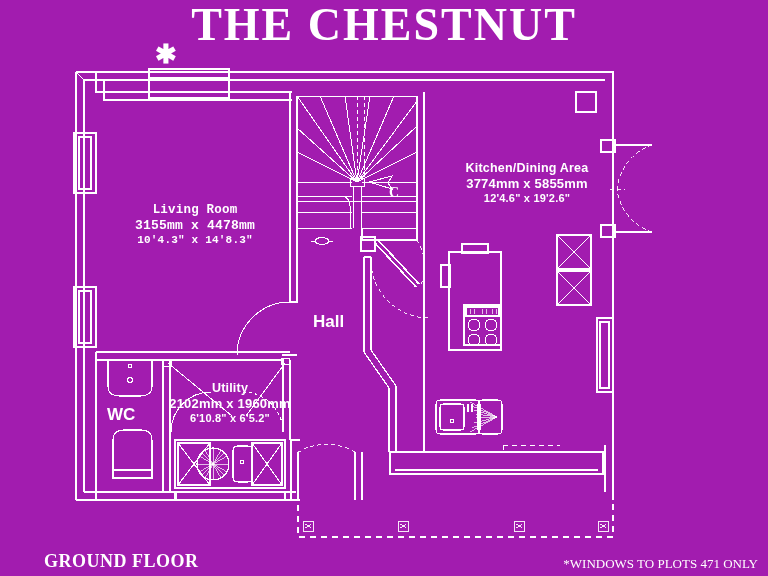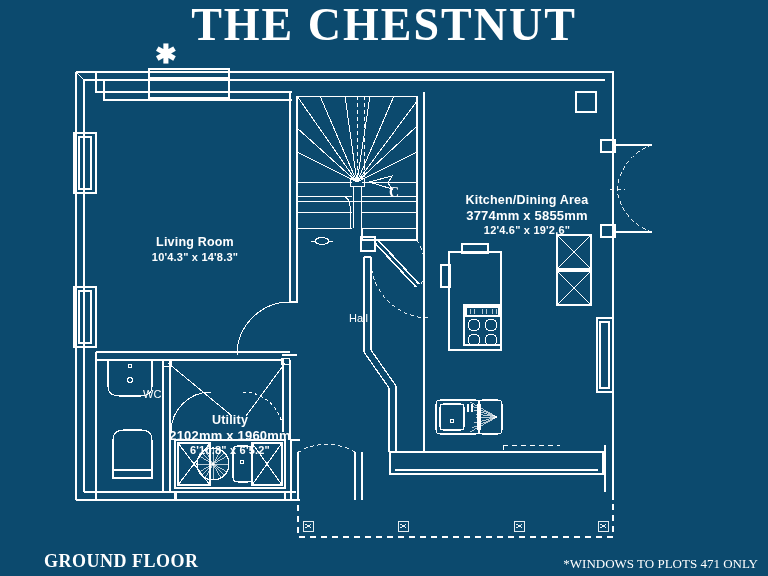--- a/index.html
+++ b/index.html
@@ -1,17 +1,17 @@
 <!DOCTYPE html>
 <html><head>
 <meta charset="utf-8">
 <style>
   html,body{margin:0;padding:0;background:#000;}
   body{width:768px;height:576px;overflow:hidden;font-family:"Liberation Sans",sans-serif;}
-  #page{position:relative;width:768px;height:576px;background:#0c4a6e;color:#fff;}
+  #page{position:relative;width:768px;height:576px;background:#a21caf;color:#fff;}
 
   #title{
     position:absolute;left:0;top:-2px;width:768px;text-align:center;
     font-family:"Liberation Serif",serif;font-size:46px;font-weight:700;
     letter-spacing:2px;color:#fff;line-height:54px;
   }
   #asterisk-top{
     position:absolute;left:155px;top:44px;font-family:"Liberation Serif",serif;
     font-size:26px;font-weight:700;color:#fff;line-height:22px;
   }
@@ -22,25 +22,25 @@
   #windows-note{
     position:absolute;right:10px;top:556px;font-family:"Liberation Serif",serif;
     font-size:13px;font-weight:400;letter-spacing:0px;color:#fff;white-space:nowrap;
   }
 
   
   #plan{position:absolute;left:0;top:0;width:768px;height:576px;}
   svg{display:block;}
 
   
-  .room-label{position:absolute;text-align:center;color:#fff;white-space:nowrap;margin-top:32px;}
+  .room-label{position:absolute;text-align:center;color:#fff;white-space:nowrap;}
   .room-name{font-size:12.5px;font-weight:700;line-height:15px;letter-spacing:.2px;}
   .room-mm{font-size:13px;font-weight:700;line-height:15px;letter-spacing:.2px;}
   .room-ft{font-size:11px;font-weight:700;line-height:14px;letter-spacing:.2px;}
-  .small-label{position:absolute;color:#fff;font-size:11px;font-weight:400;margin-left:36px;}
+  .small-label{position:absolute;color:#fff;font-size:17px;font-weight:700;}
   .cup-label{position:absolute;color:#fff;font-family:"Liberation Serif",serif;font-size:14px;font-weight:700;}
 </style>
 </head>
 <body>
 
 <div id="page">
 
   <div id="title">THE CHESTNUT</div>
   <div id="asterisk-top">✱</div>
 
@@ -298,39 +298,40 @@
         <rect x="281" y="358" width="8" height="6"></rect>
       </g>
 
       <g stroke-width="1">
         <line x1="76" y1="72" x2="84" y2="80"></line>
       </g>
     </g>
   </svg>
   </div>
 
-  <div class="room-label" style="left:105px;top:203px;width:180px;">
+  <div class="room-label" style="left:105px;top:203px;width:180px;font-family:Liberation Mono, monospace;">
     <div class="room-name">Living Room</div>
+    <div class="room-mm">3155mm x 4478mm</div>
     <div class="room-ft">10'4.3" x 14'8.3"</div>
   </div>
 
   <div class="room-label" style="left:427px;top:161px;width:200px;">
     <div class="room-name">Kitchen/Dining Area</div>
     <div class="room-mm">3774mm x 5855mm</div>
     <div class="room-ft">12'4.6" x 19'2.6"</div>
   </div>
 
   <div class="room-label" style="left:135px;top:381px;width:190px;">
     <div class="room-name">Utility</div>
     <div class="room-mm">2102mm x 1960mm</div>
     <div class="room-ft">6'10.8" x 6'5.2"</div>
   </div>
 
   <div class="small-label" style="left:313px;top:312px;">Hall</div>
 
-  <div class="small-label" style="left:107px;top:388px;">WC</div>
+  <div class="small-label" style="left:107px;top:405px;">WC</div>
 
   <div class="cup-label" style="left:389px;top:185px;">C</div>
 
   <div id="floor-label">GROUND FLOOR</div>
   <div id="windows-note">*WINDOWS TO PLOTS  471 ONLY</div>
 
 </div>
 
 </body></html>

